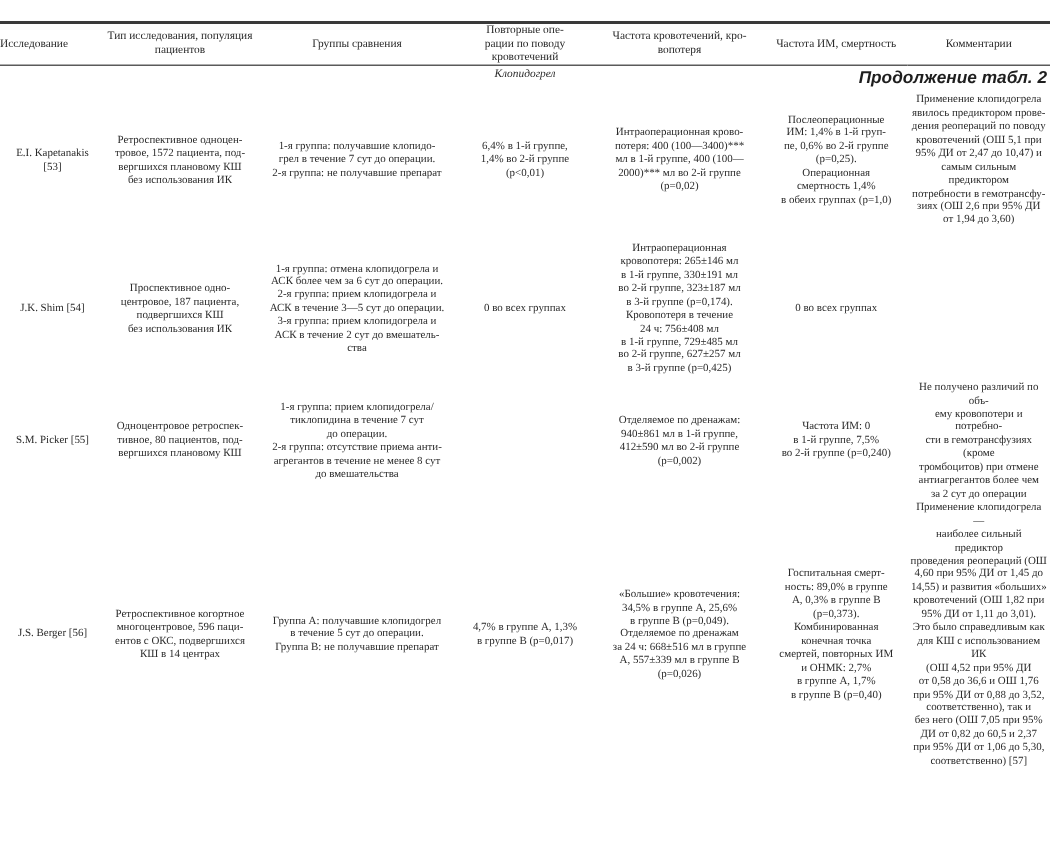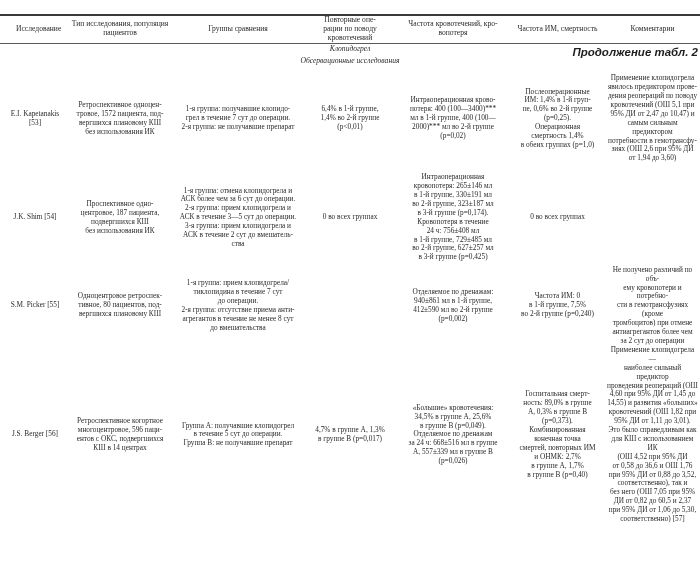--- a/index.html
+++ b/index.html
@@ -19,21 +19,21 @@
   table.t {
     position: absolute; left: 0; top: 16px; width: 700px;
     border-collapse: collapse; table-layout: fixed;
     font-size: 7.3px; line-height: 8.9px;
   }
   table.t td, table.t th {
     padding: 0 2px; text-align: center; vertical-align: middle;
     font-weight: normal;
   }
   table.t thead th { height: 24px; border-bottom: 1px solid #5a5a5a; font-size: 7.6px; }
-  table.t thead th.left { text-align: left; padding-left: 16px; }
+  table.t thead th.left { text-align: left; padding-left: 0; }
   td.study { text-align: center; padding-left: 4px !important; }
   tr.section td { height: 12px; font-size: 7.6px; font-style: italic; }
   tr.r1 td { height: 102px; margin-top: 14px; }
   tr.r2 td { height: 96px; }
   tr.r3 td { height: 80px; }
   tr.r4 td { height: 140px; text-align: center; }
   .cell-text { white-space: pre-line; }
 </style>
 </head>
 <body>
@@ -61,23 +61,20 @@
 кровотечений</th>
       <th class="cell-text">Частота кровотечений, кро-
 вопотеря</th>
       <th class="cell-text">Частота ИМ, смертность</th>
       <th class="cell-text">Комментарии</th>
     </tr>
   </thead>
   <tbody>
     <tr class="section">
       <td colspan="7">Клопидогрел</td>
-    </tr>
-    <tr class="section">
-      <td colspan="7">Обсервационные исследования</td>
     </tr>
 
     <tr class="r1">
       <td class="study cell-text">E.I. Kapetanakis
 [53]</td>
       <td class="cell-text">Ретроспективное одноцен-
 тровое, 1572 пациента, под-
 вергшихся плановому КШ
 без использования ИК</td>
       <td class="cell-text">1-я группа: получавшие клопидо-

